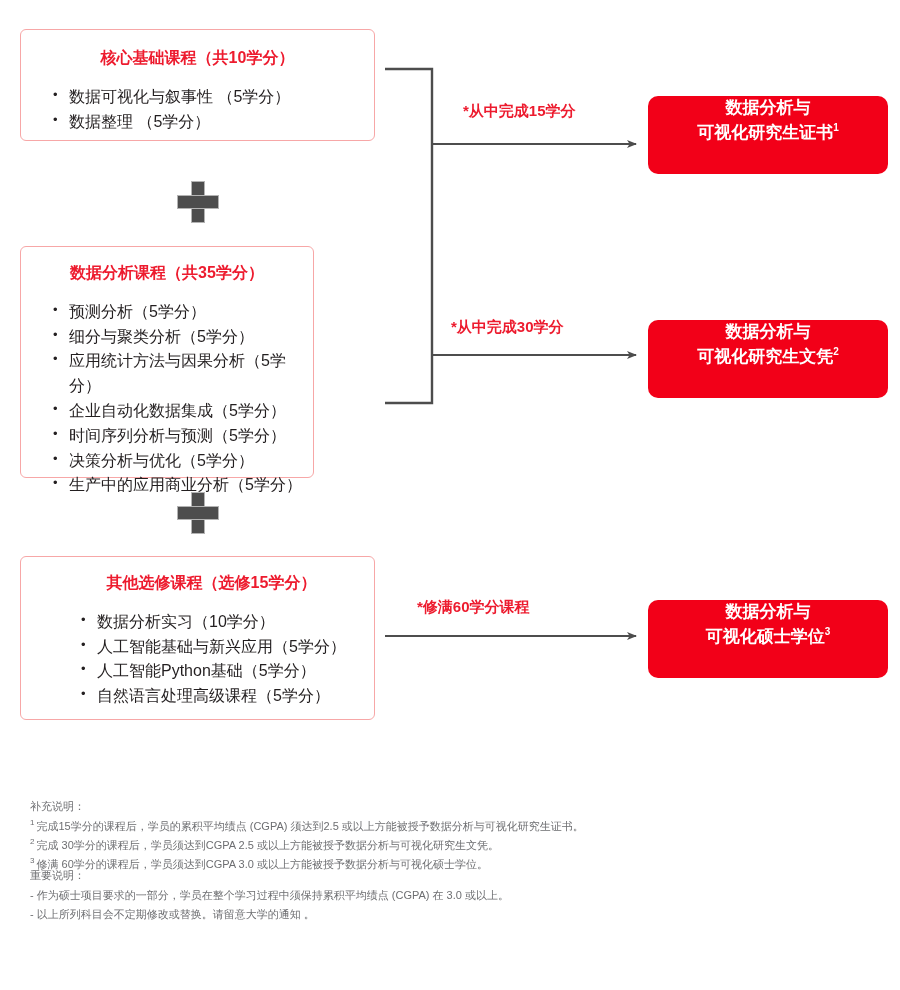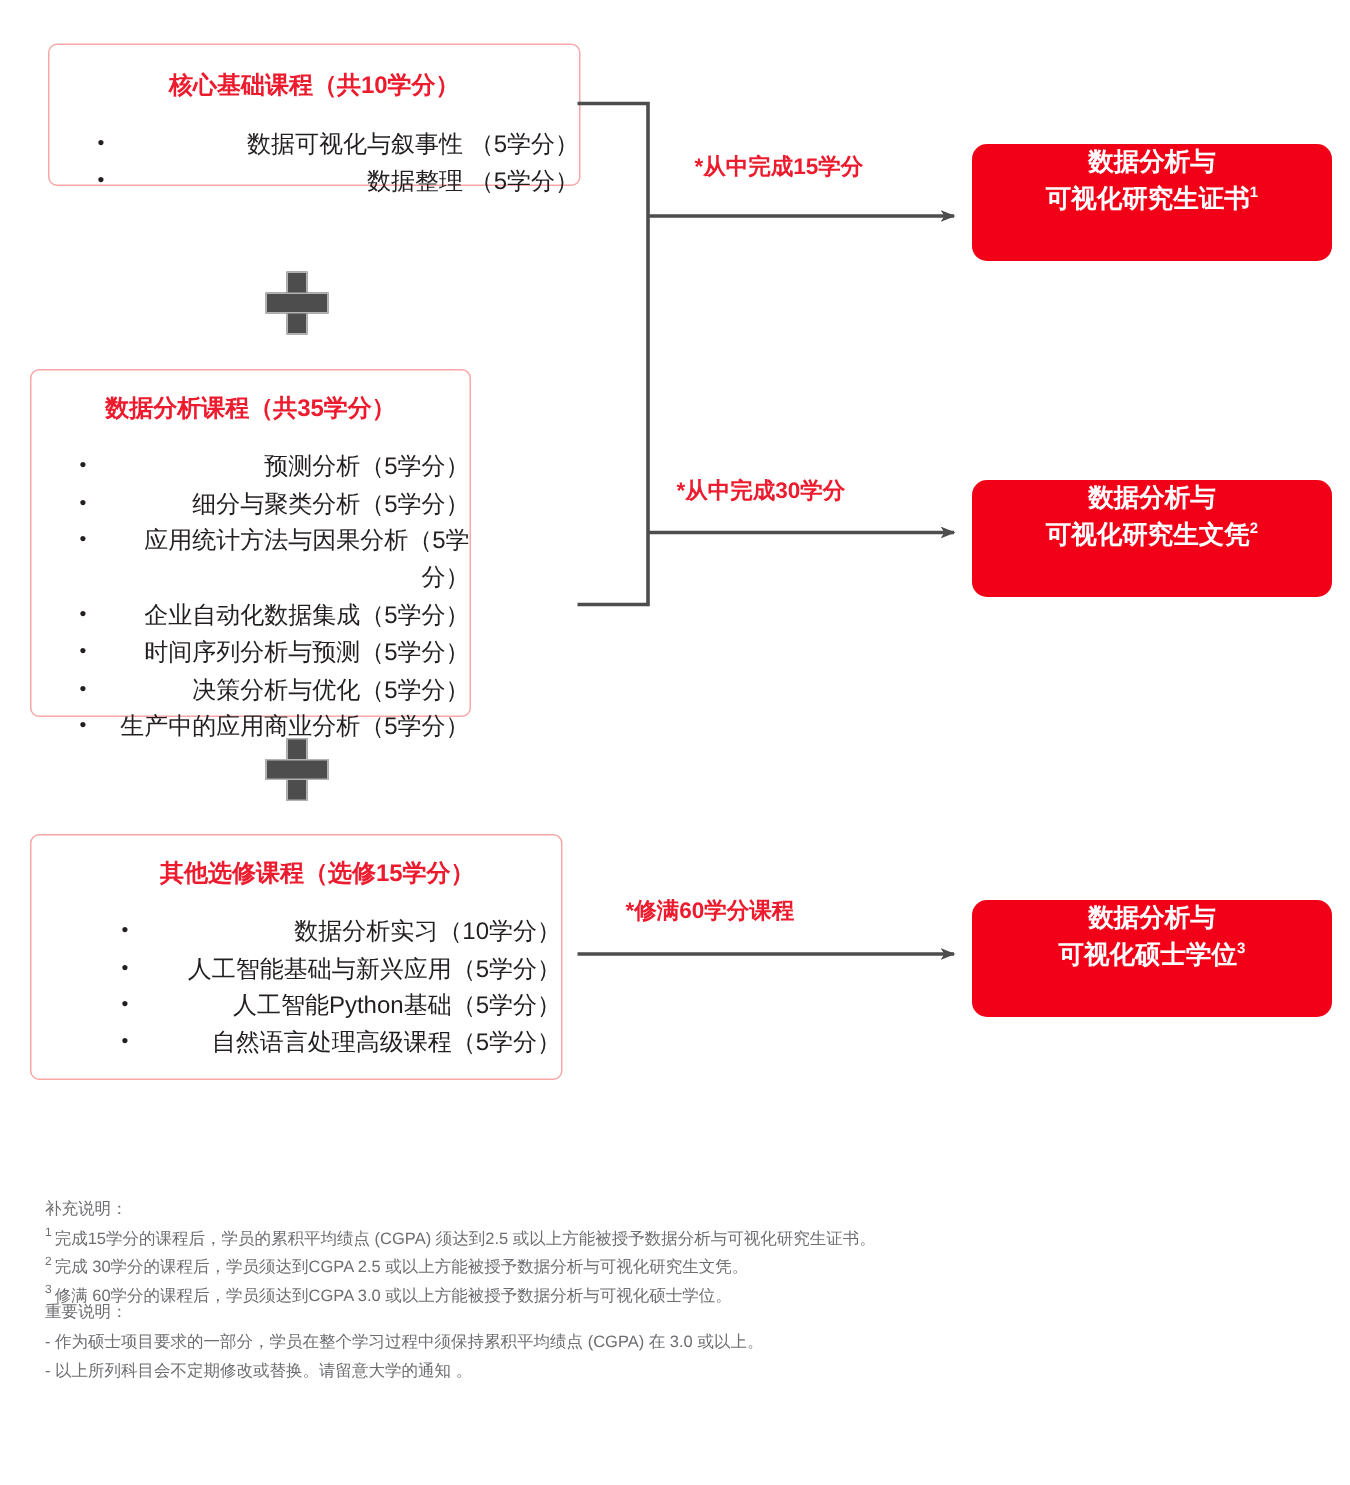--- a/index.html
+++ b/index.html
@@ -35,32 +35,31 @@
     list-style: none;
     margin: 0;
     padding: 0;
   }
   .course-list li {
     position: relative;
     font-size: 16px;
     line-height: 1.55;
     color: #231f20;
     padding-left: 20px;
-    text-align: right;
   }
   .course-list li::before {
     content: "\2022";
     position: absolute;
     left: 4px;
     top: 0;
     font-size: 13px;
     color: #231f20;
   }
 
-  #box-core        { left: 32px;  top: 29px;  width: 355px; height: 95px; }
+  #box-core        { left: 20px;  top: 29px;  width: 355px; height: 112px; }
   #box-core .box-title { margin-top: 18px; }
   #box-core .course-list { margin-top: 16px; margin-left: 28px; }
 
   #box-analytics   { left: 20px;  top: 246px; width: 294px; height: 232px; }
   #box-analytics .box-title { margin-top: 16px; }
   #box-analytics .course-list { margin-top: 16px; margin-left: 28px; }
 
   #box-electives   { left: 20px;  top: 556px; width: 355px; height: 164px; padding-left: 28px; }
   #box-electives .box-title { margin-top: 16px; }
   #box-electives .course-list { margin-top: 16px; margin-left: 28px; }

